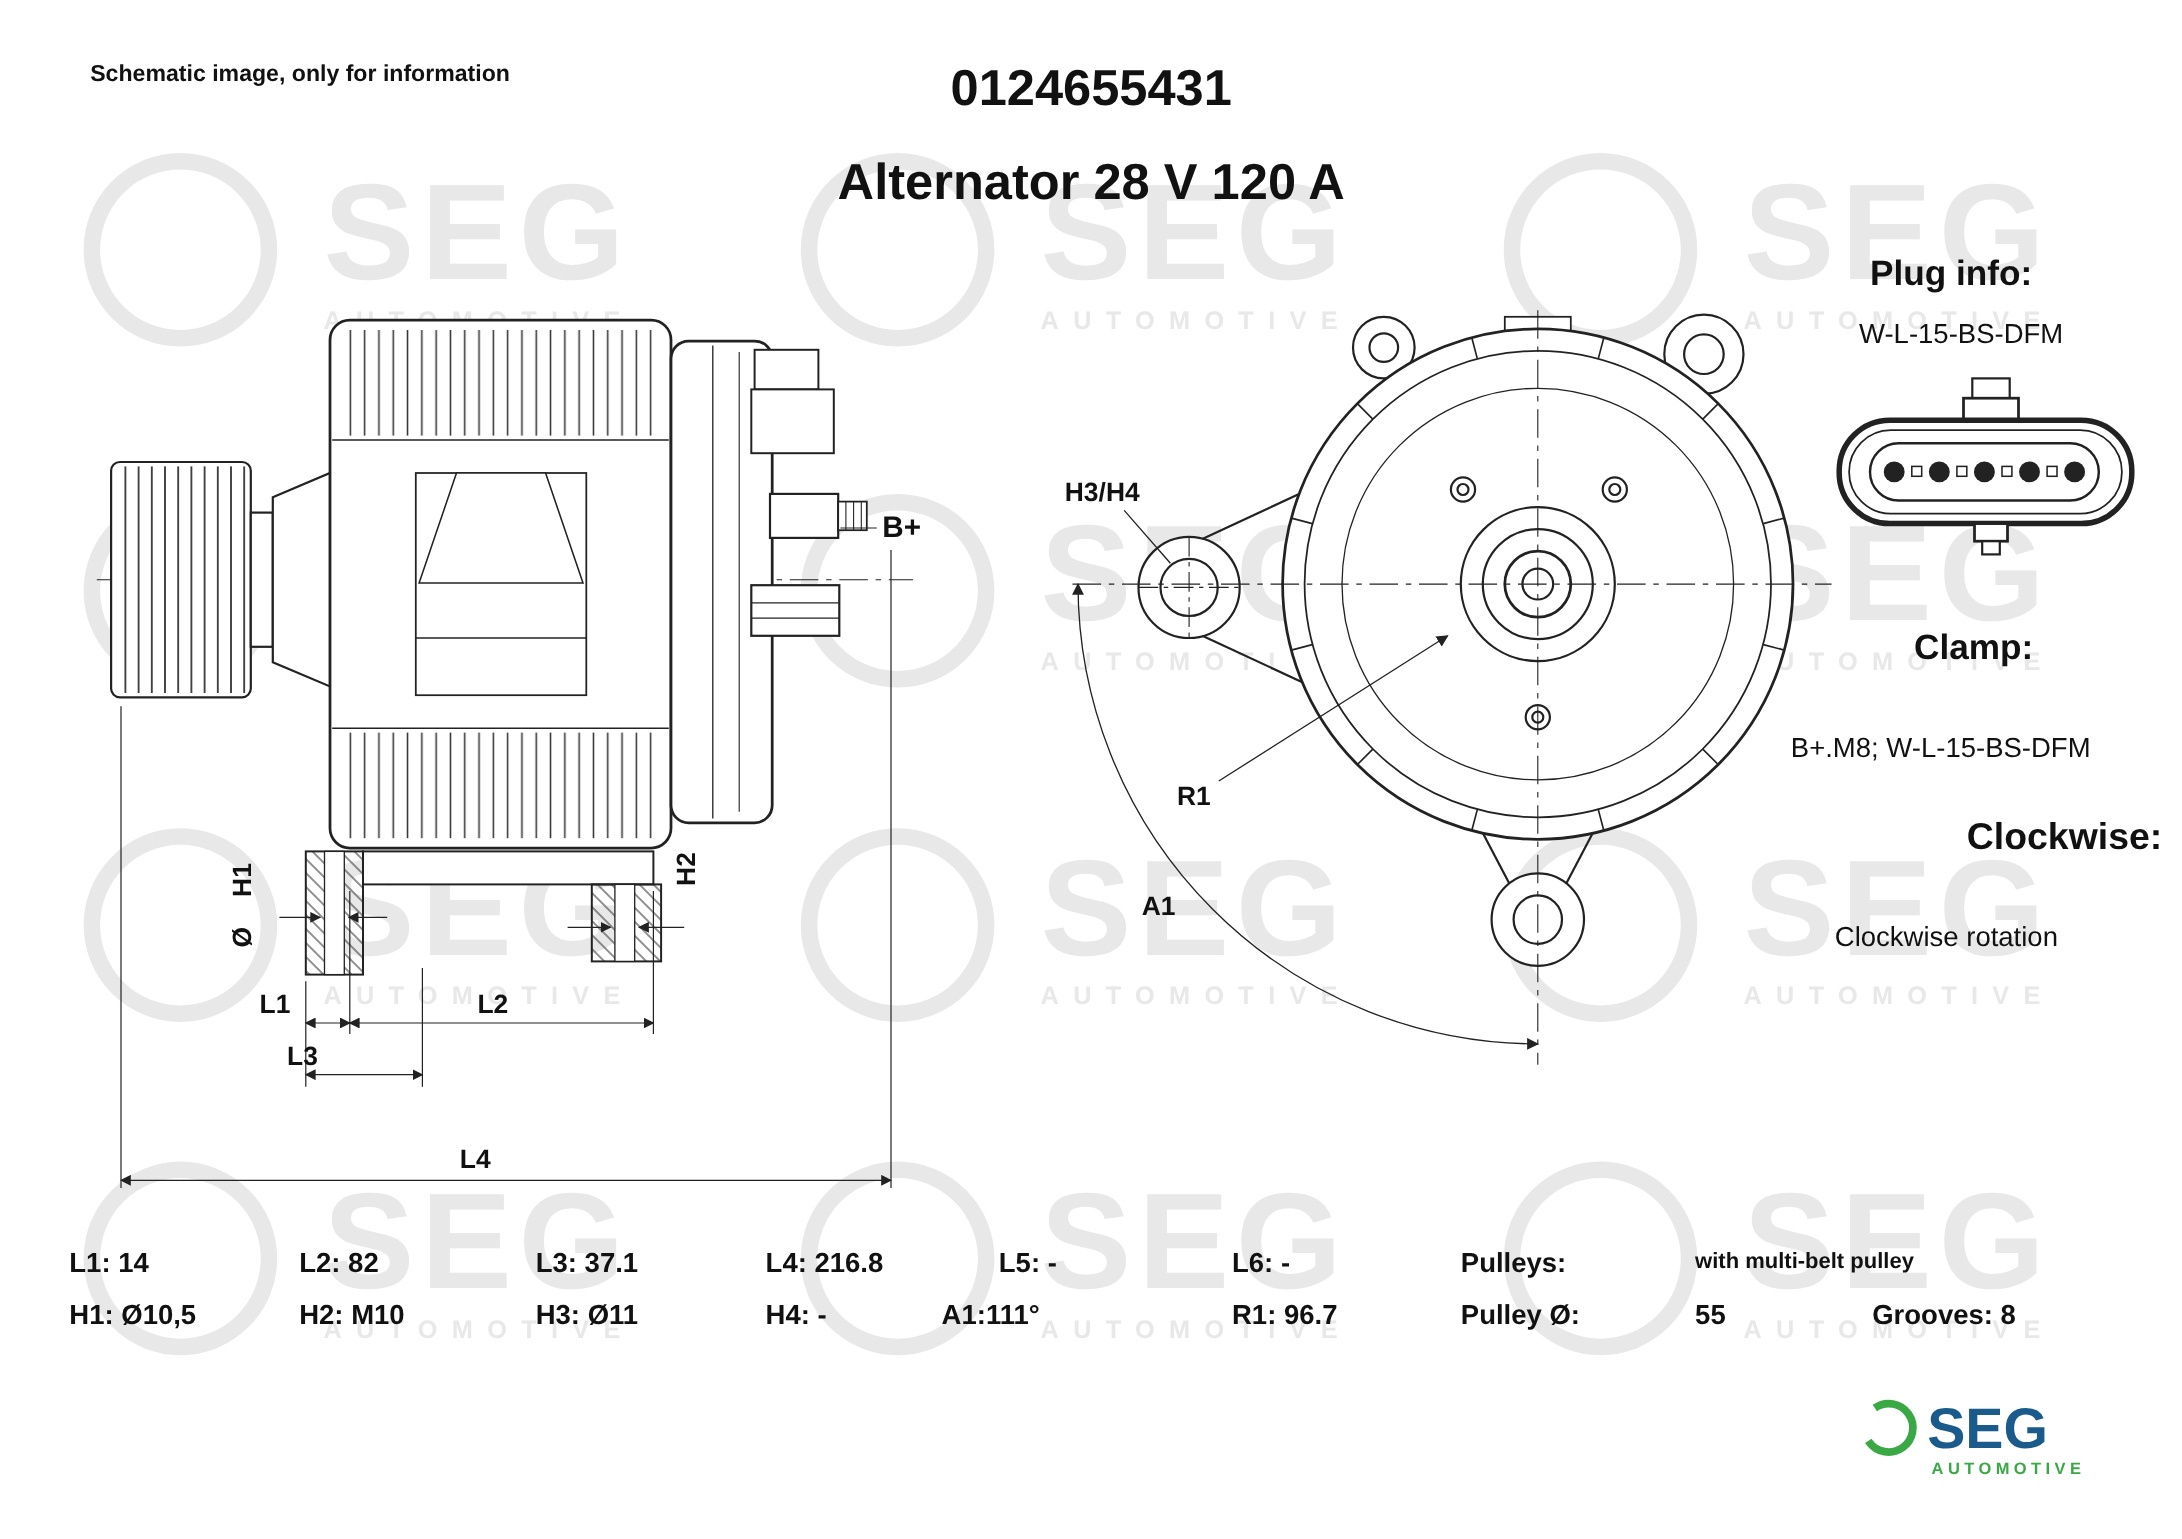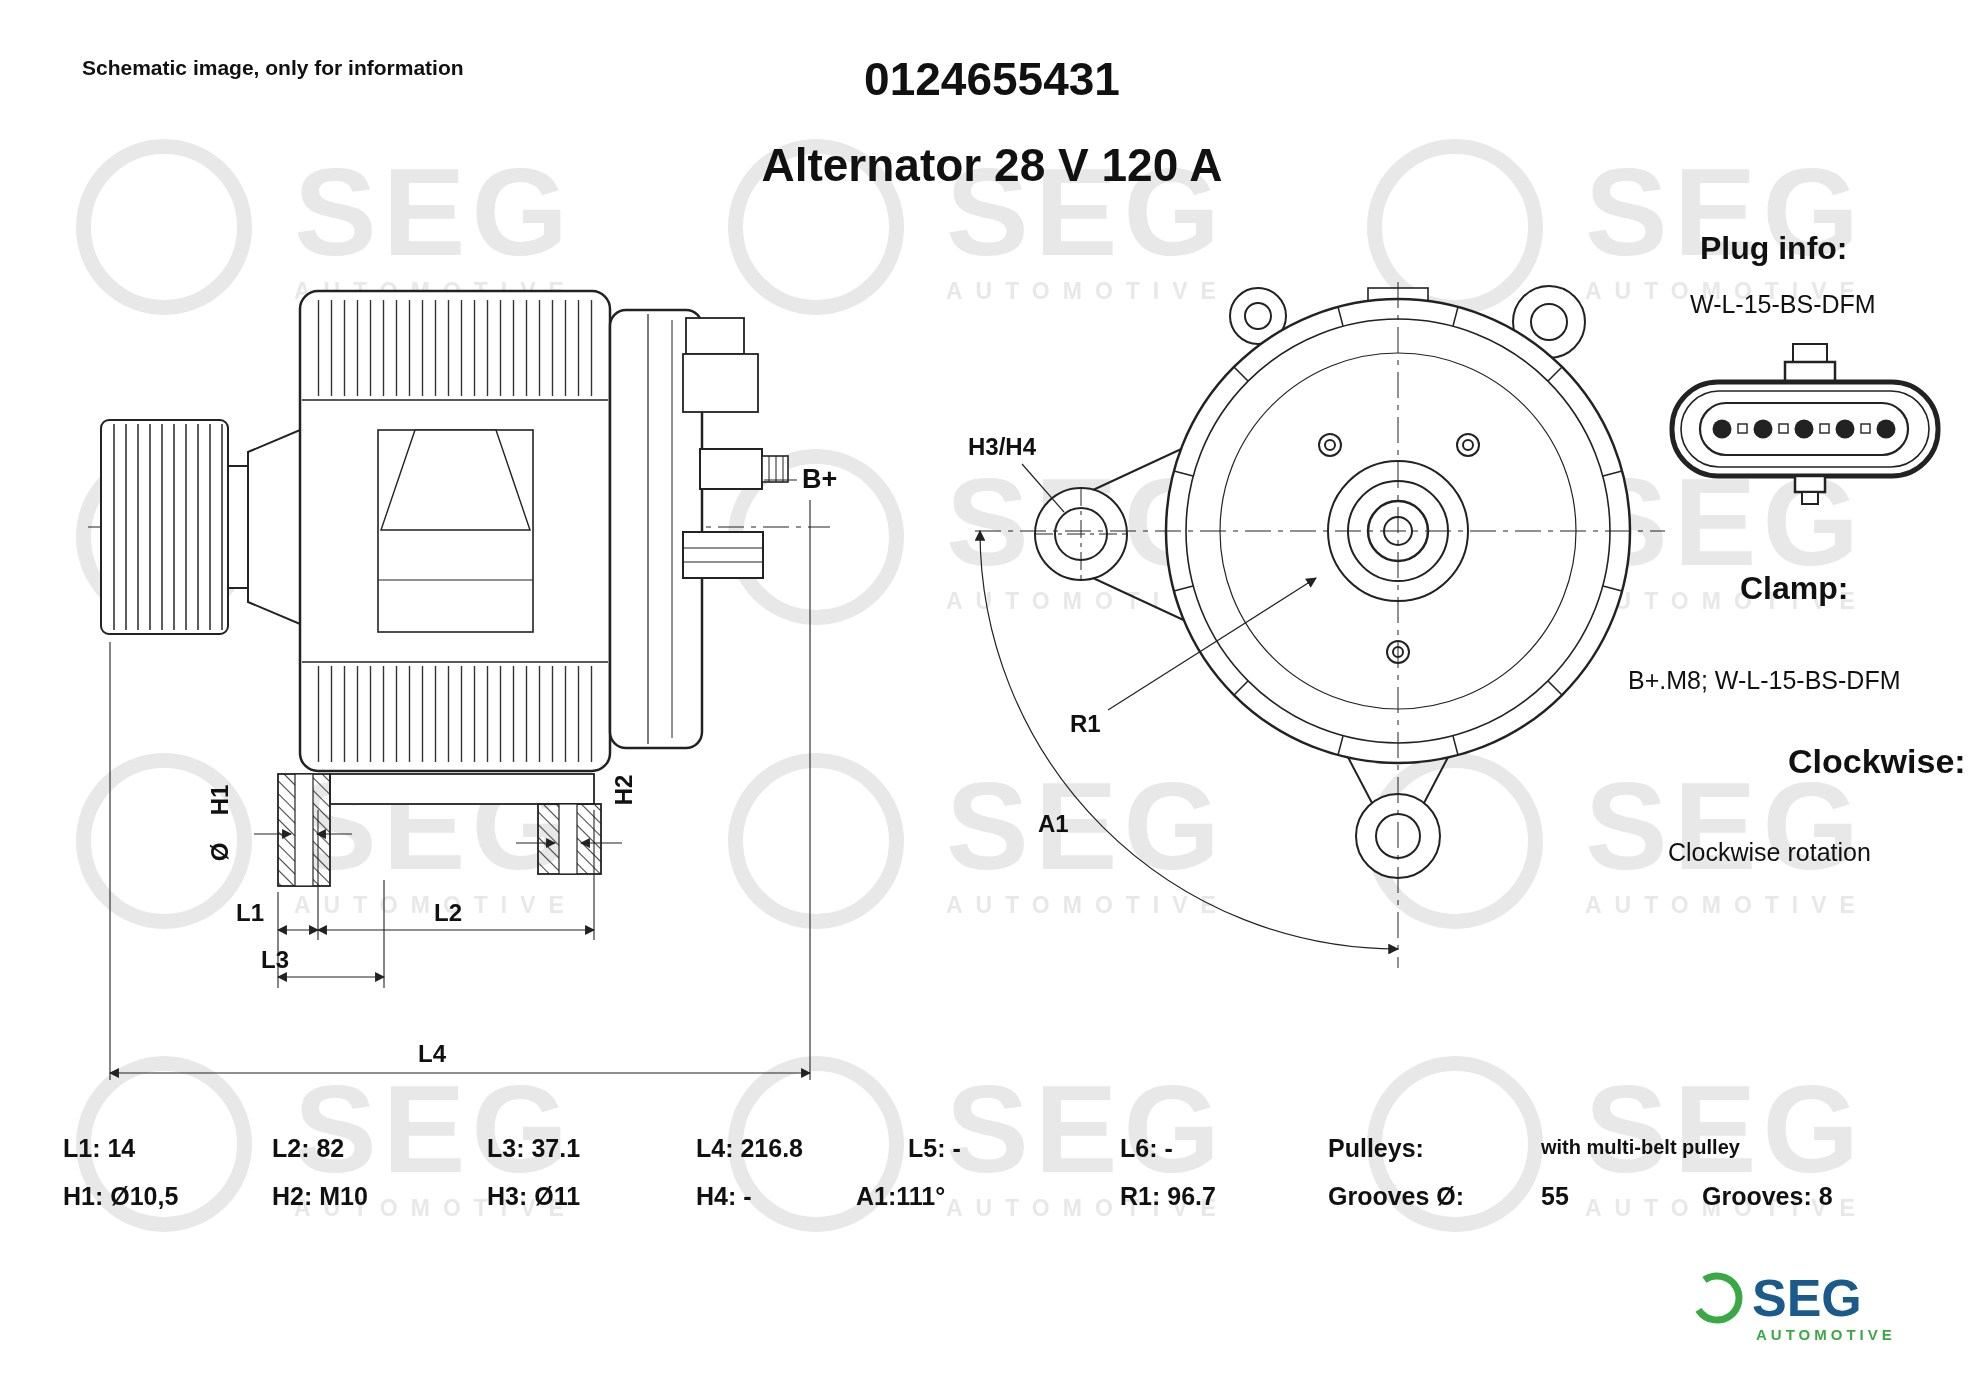--- a/index.html
+++ b/index.html
@@ -295,21 +295,21 @@
 <div class="abs txt spec" style="left:1120px;top:1134px">L6: -</div>
 <div class="abs txt spec" style="left:1328px;top:1134px">Pulleys:</div>
 <div class="abs txt spec-note" style="left:1541px;top:1136px">with multi-belt pulley</div>
 
 <div class="abs txt spec" style="left:63px;top:1182px">H1: Ø10,5</div>
 <div class="abs txt spec" style="left:272px;top:1182px">H2: M10</div>
 <div class="abs txt spec" style="left:487px;top:1182px">H3: Ø11</div>
 <div class="abs txt spec" style="left:696px;top:1182px">H4: -</div>
 <div class="abs txt spec" style="left:856px;top:1182px">A1:111°</div>
 <div class="abs txt spec" style="left:1120px;top:1182px">R1: 96.7</div>
-<div class="abs txt spec" style="left:1328px;top:1182px">Grooves Ø:</div>
+<div class="abs txt spec" style="left:1328px;top:1182px">Pulley Ø:</div>
 <div class="abs txt spec" style="left:1541px;top:1182px">55</div>
 <div class="abs txt spec" style="left:1702px;top:1182px">Grooves: 8</div>
 
 <div id="logo">
   <svg width="280" height="92" viewBox="0 0 280 92">
     <circle cx="27" cy="42" r="22" fill="none" stroke="#3aa945" stroke-width="7" stroke-dasharray="104 35" transform="rotate(-125 27 42)"></circle>
     <text x="62" y="60" font-size="52" font-weight="700" fill="#1a5b8c">SEG</text>
     <text x="66" y="84" font-size="15" font-weight="700" fill="#3aa945" letter-spacing="4">AUTOMOTIVE</text>
   </svg>
 </div>

